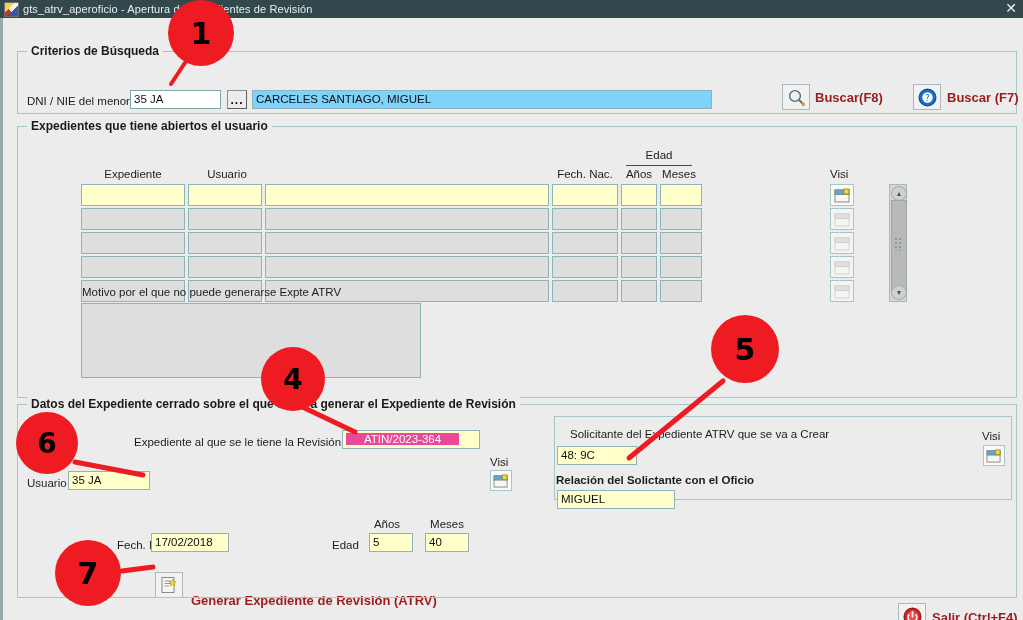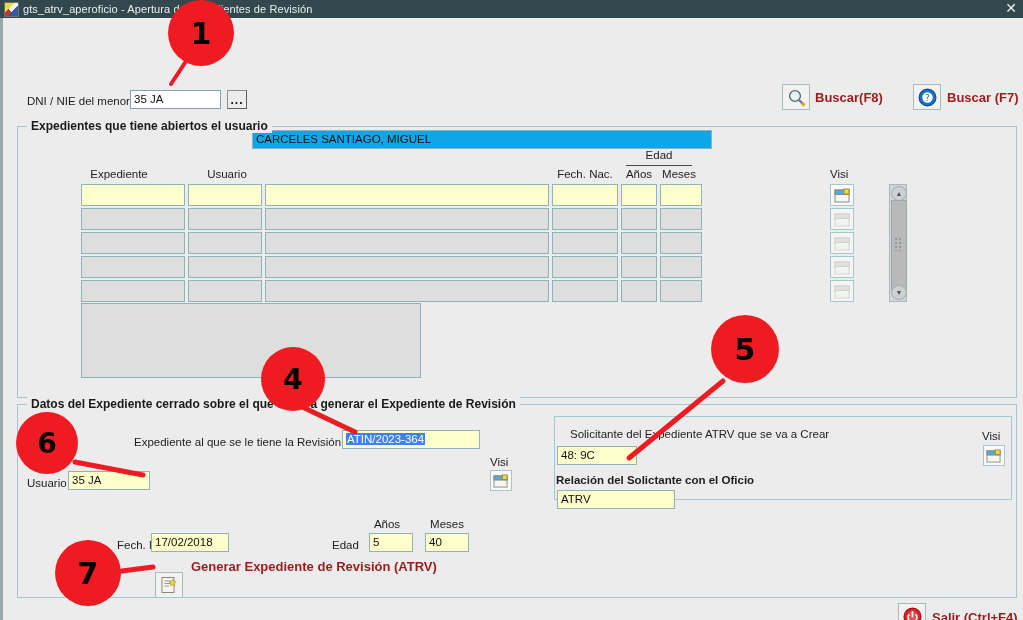--- a/index.html
+++ b/index.html
@@ -55,22 +55,22 @@
   .lbl{position:absolute;font-size:11.5px;color:#1d1d1d;white-space:nowrap;}
   .lbl.b{font-weight:bold;}
   .fld{
     position:absolute;box-sizing:border-box;
     border:1px solid #8fb3b6;background:#ffffcc;
     font-size:11.5px;color:#101010;
     padding:1px 2px 0 3px;line-height:15px;
     overflow:hidden;white-space:nowrap;
   }
   .fld.white{background:#ffffff;border:1px solid #7fa5a8;}
-  .fld.grey{background:#0ea5e9;border:1px solid #8fb3b6;margin-top:40px;}
-  .sel{background:#3b82f6;color:#fff;padding:0 1px;}
+  .fld.grey{background:#7dd3fc;border:1px solid #8fb3b6;}
+  .sel{background:#ec4899;color:#fff;padding:0 18px;}
   .dotbtn{
     position:absolute;box-sizing:border-box;background:#ececec;
     border:1px solid #8f8f8f;border-right-color:#5d5d5d;border-bottom-color:#5d5d5d;
     display:flex;align-items:center;justify-content:center;
     font-size:12px;font-weight:bold;color:#111;letter-spacing:1px;
   }
   .actionlabel{
     position:absolute;font-size:13px;font-weight:bold;color:#9b1c1c;
     white-space:nowrap;
   }
@@ -136,20 +136,23 @@
 
 <div id="titlebar">
   <span class="tb-icon"></span>
   <span class="tb-text">gts_atrv_aperoficio - Apertura de Expedientes de Revisión</span>
   <span class="tb-close">✕</span>
 </div>
 
 <div id="client">
 
 
+  <div class="group" style="left:14px;top:33px;width:1000px;height:63px;">
+    <span class="legend">Criterios de Búsqueda</span>
+  </div>
   <div class="lbl" style="left:24px;top:77px;">DNI / NIE del menor</div>
   <div class="fld white" style="left:127px;top:72px;width:91px;height:19px;">35                 JA</div>
   <div class="dotbtn" style="left:224px;top:72px;width:20px;height:19px;">...</div>
   <div class="fld grey" style="left:249px;top:72px;width:460px;height:19px;">CARCELES SANTIAGO, MIGUEL</div>
 
   <div class="iconbtn" style="left:779px;top:66px;width:28px;height:26px;">
     <svg width="19" height="19" viewBox="0 0 19 19">
       <circle cx="8" cy="8" r="5.4" fill="#e9f2f7" stroke="#5a6a72" stroke-width="1.4"></circle>
       <line x1="11.8" y1="11.8" x2="16.5" y2="16.5" stroke="#6a7a82" stroke-width="2.2" stroke-linecap="round"></line>
       <circle cx="16.4" cy="16.4" r="1.8" fill="#e8a317"></circle>
@@ -166,21 +169,21 @@
   </div>
   <div class="actionlabel" style="left:944px;top:72px;">Buscar (F7)</div>
 
   <div class="group" style="left:14px;top:108px;width:1000px;height:272px;">
     <span class="legend">Expedientes que tiene abiertos el usuario</span>
   </div>
 
   <div class="colhdr" style="left:631px;top:131px;width:50px;">Edad</div>
   <div class="edadrule" style="left:623px;top:147px;width:66px;"></div>
 
-  <div class="colhdr" style="left:64px;top:150px;width:104px;">Expediente</div>
+  <div class="colhdr" style="left:78px;top:150px;width:104px;">Expediente</div>
   <div class="colhdr" style="left:188px;top:150px;width:72px;">Usuario</div>
   <div class="colhdr" style="left:549px;top:150px;width:66px;">Fech. Nac.</div>
   <div class="colhdr" style="left:618px;top:150px;width:36px;">Años</div>
   <div class="colhdr" style="left:654px;top:150px;width:44px;">Meses</div>
   <div class="colhdr" style="left:827px;top:150px;width:32px;text-align:left;">Visi</div>
 
   <div class="cell act" style="left:78px;top:166px;width:104px;height:22px;"></div>
   <div class="cell act" style="left:185px;top:166px;width:74px;height:22px;"></div>
   <div class="cell act" style="left:262px;top:166px;width:284px;height:22px;"></div>
   <div class="cell act" style="left:549px;top:166px;width:66px;height:22px;"></div>
@@ -247,20 +250,21 @@
     </svg>
   </div>
 
   <div class="sbar" style="left:886px;top:166px;width:18px;height:118px;">
     <div class="arr" style="top:1px;">▲</div>
     <div class="thumb" style="top:15px;height:88px;"></div>
     <div class="grip" style="top:52px;"></div>
     <div class="arr" style="bottom:1px;">▼</div>
   </div>
 
+  <div class="lbl" style="left:79px;top:268px;">Motivo por el que no puede generarse Expte ATRV</div>
   <div class="tarea" style="left:78px;top:285px;width:340px;height:75px;"></div>
 
   <div class="group" style="left:14px;top:386px;width:1000px;height:194px;">
     <span class="legend">Datos del Expediente cerrado sobre el que se va a generar el Expediente de Revisión</span>
   </div>
 
   <div class="group" style="left:551px;top:398px;width:458px;height:84px;"></div>
 
   <div class="lbl" style="left:131px;top:418px;">Expediente al que se le tiene la Revisión</div>
   <div class="fld" style="left:339px;top:412px;width:138px;height:19px;"><span class="sel">ATIN/2023-364</span></div>
@@ -286,34 +290,34 @@
 
   <div class="iconbtn" style="left:152px;top:554px;width:28px;height:26px;">
     <svg width="18" height="18" viewBox="0 0 18 18">
       <rect x="2" y="1.5" width="12" height="15" fill="#f6f6f0" stroke="#8a8a80" stroke-width="1"></rect>
       <line x1="4.5" y1="5" x2="11" y2="5" stroke="#9a9a90" stroke-width="1"></line>
       <line x1="4.5" y1="7.5" x2="11" y2="7.5" stroke="#9a9a90" stroke-width="1"></line>
       <line x1="4.5" y1="10" x2="9" y2="10" stroke="#9a9a90" stroke-width="1"></line>
       <polygon points="12.6,3.2 13.6,5.6 16.2,5.8 14.2,7.5 14.9,10 12.6,8.6 10.4,10 11.1,7.5 9.1,5.8 11.7,5.6" fill="#f7d83a" stroke="#b59e1d" stroke-width="0.7"></polygon>
     </svg>
   </div>
-  <div class="actionlabel" style="left:188px;top:541px;">Generar Expediente de Revisión (ATRV)</div>
+  <div class="actionlabel" style="left:188px;top:575px;">Generar Expediente de Revisión (ATRV)</div>
 
   <div class="lbl" style="left:567px;top:410px;">Solicitante del Expediente ATRV que se va a Crear</div>
   <div class="fld" style="left:554px;top:428px;width:80px;height:19px;">48:           9C</div>
   <div class="lbl" style="left:979px;top:412px;">Visi</div>
   <div class="visicon on" style="left:980px;top:427px;width:22px;height:21px;">
     <svg width="16" height="14" viewBox="0 0 17 15">
       <rect x="1" y="2" width="14" height="12" fill="#f7f7f2" stroke="#8a8a80" stroke-width="1"></rect>
       <rect x="1" y="2" width="14" height="4.5" fill="#56a8dd" stroke="#8a8a80" stroke-width="1"></rect>
       <rect x="10" y="1" width="5" height="5" fill="#f5d84a" stroke="#a09326" stroke-width="1"></rect>
     </svg>
   </div>
   <div class="lbl b" style="left:553px;top:456px;">Relación del Solictante con el Oficio</div>
-  <div class="fld" style="left:554px;top:472px;width:118px;height:19px;">ATRV</div>
+  <div class="fld" style="left:554px;top:472px;width:118px;height:19px;">MIGUEL</div>
 
   <div class="hrline" style="left:14px;top:579px;width:1000px;"></div>
 
   <div class="iconbtn" style="left:895px;top:585px;width:28px;height:26px;">
     <svg width="19" height="19" viewBox="0 0 19 19">
       <circle cx="9.5" cy="9.5" r="8.4" fill="#d4262a" stroke="#9a1417" stroke-width="1.2"></circle>
       <circle cx="9.5" cy="9.5" r="5.4" fill="#ef4b4f"></circle>
       <line x1="9.5" y1="4.8" x2="9.5" y2="9.6" stroke="#ffffff" stroke-width="1.8" stroke-linecap="round"></line>
       <path d="M6.3 7.4 A4.4 4.4 0 1 0 12.7 7.4" fill="none" stroke="#ffffff" stroke-width="1.6"></path>
     </svg>

